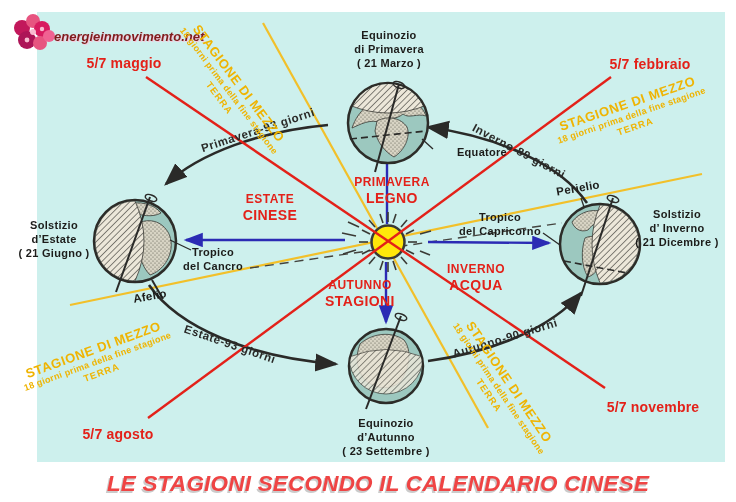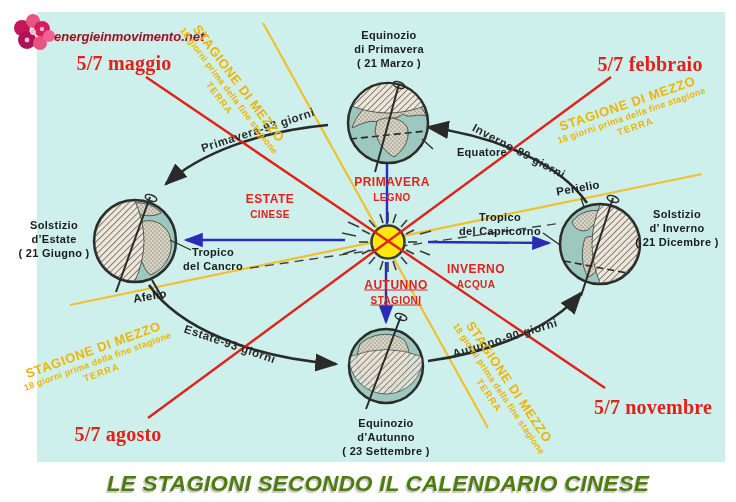--- a/index.html
+++ b/index.html
@@ -5,32 +5,32 @@
   html,body{margin:0;padding:0;background:#fff;}
   .stage{position:relative;width:736px;height:502px;background:#fff;overflow:hidden;
          font-family:"Liberation Sans",sans-serif;}
   .panel{position:absolute;left:37px;top:12px;width:688px;height:450px;background:#cdf0ed;}
   svg.gfx{position:absolute;left:0;top:0;}
   .lb{position:absolute;transform:translate(-50%,-50%);white-space:nowrap;text-align:center;
       color:#1c1c1a;font-size:11px;font-weight:bold;letter-spacing:.3px;line-height:14px;}
   .lb div{white-space:nowrap;}
   .red{color:#e32119;}
   .season-name{font-size:12px;font-weight:bold;letter-spacing:.5px;line-height:17px;}
-  .season-el{font-size:10px;font-weight:bold;letter-spacing:.4px;line-height:14px;text-align:center;}
-  .date{font-size:20px;font-weight:bold;letter-spacing:.2px;font-family:Liberation Serif, serif;}
+  .season-el{font-size:14px;font-weight:bold;letter-spacing:.4px;line-height:14px;text-align:center;}
+  .date{font-size:14px;font-weight:bold;letter-spacing:.2px;}
   .mid{color:#efb402;font-weight:bold;}
   .mid .m1{font-size:13px;letter-spacing:.6px;line-height:15px;}
   .mid .m2{font-size:9px;line-height:11px;}
   .mid .m3{font-size:9.5px;line-height:11px;letter-spacing:1px;}
   .arclb{font-size:11.5px;font-weight:bold;letter-spacing:.6px;color:#2a2a28;}
   .tilt{font-size:11.5px;}
   .logo-text{position:absolute;left:54px;top:29px;font-size:13px;font-weight:bold;font-style:italic;
       color:#7f1d1d;text-shadow:1px 1px 0 #f6cade;}
   .title{position:absolute;left:378px;top:484px;transform:translate(-50%,-50%);
-      font-size:22.5px;font-weight:bold;font-style:italic;color:#4d7c0f;letter-spacing:.2px;
+      font-size:22.5px;font-weight:bold;font-style:italic;color:#ef4444;letter-spacing:.2px;
       text-shadow:-1.5px 1.5px 0 rgba(140,140,140,.45);white-space:nowrap;}
 </style>
 </head>
 <body>
 
 <div class="stage">
   <div class="panel"></div>
 
   <svg class="gfx" width="736" height="502" viewBox="0 0 736 502">
     <defs>
@@ -227,21 +227,21 @@
     <div class="season-el">LEGNO</div>
   </div>
   <div class="lb red" style="left:270px;top:206px;">
     <div class="season-name">ESTATE</div>
     <div class="season-el">CINESE</div>
   </div>
   <div class="lb red" style="left:476px;top:276px;">
     <div class="season-name">INVERNO</div>
     <div class="season-el">ACQUA</div>
   </div>
-  <div class="lb red" style="left:396px;top:292px;text-decoration:underline;">
+  <div class="lb red" style="left:360px;top:292px;">
     <div class="season-name">AUTUNNO</div>
     <div class="season-el">STAGIONI</div>
   </div>
 
   <div class="lb red date" style="left:124px;top:63px;">5/7 maggio</div>
   <div class="lb red date" style="left:650px;top:64px;">5/7 febbraio</div>
   <div class="lb red date" style="left:118px;top:434px;">5/7 agosto</div>
   <div class="lb red date" style="left:644px;top:407px;margin-left:9px;">5/7 novembre</div>
 
   <div class="lb mid" style="left:230px;top:90px;transform:translate(-50%,-50%) rotate(53deg);">

